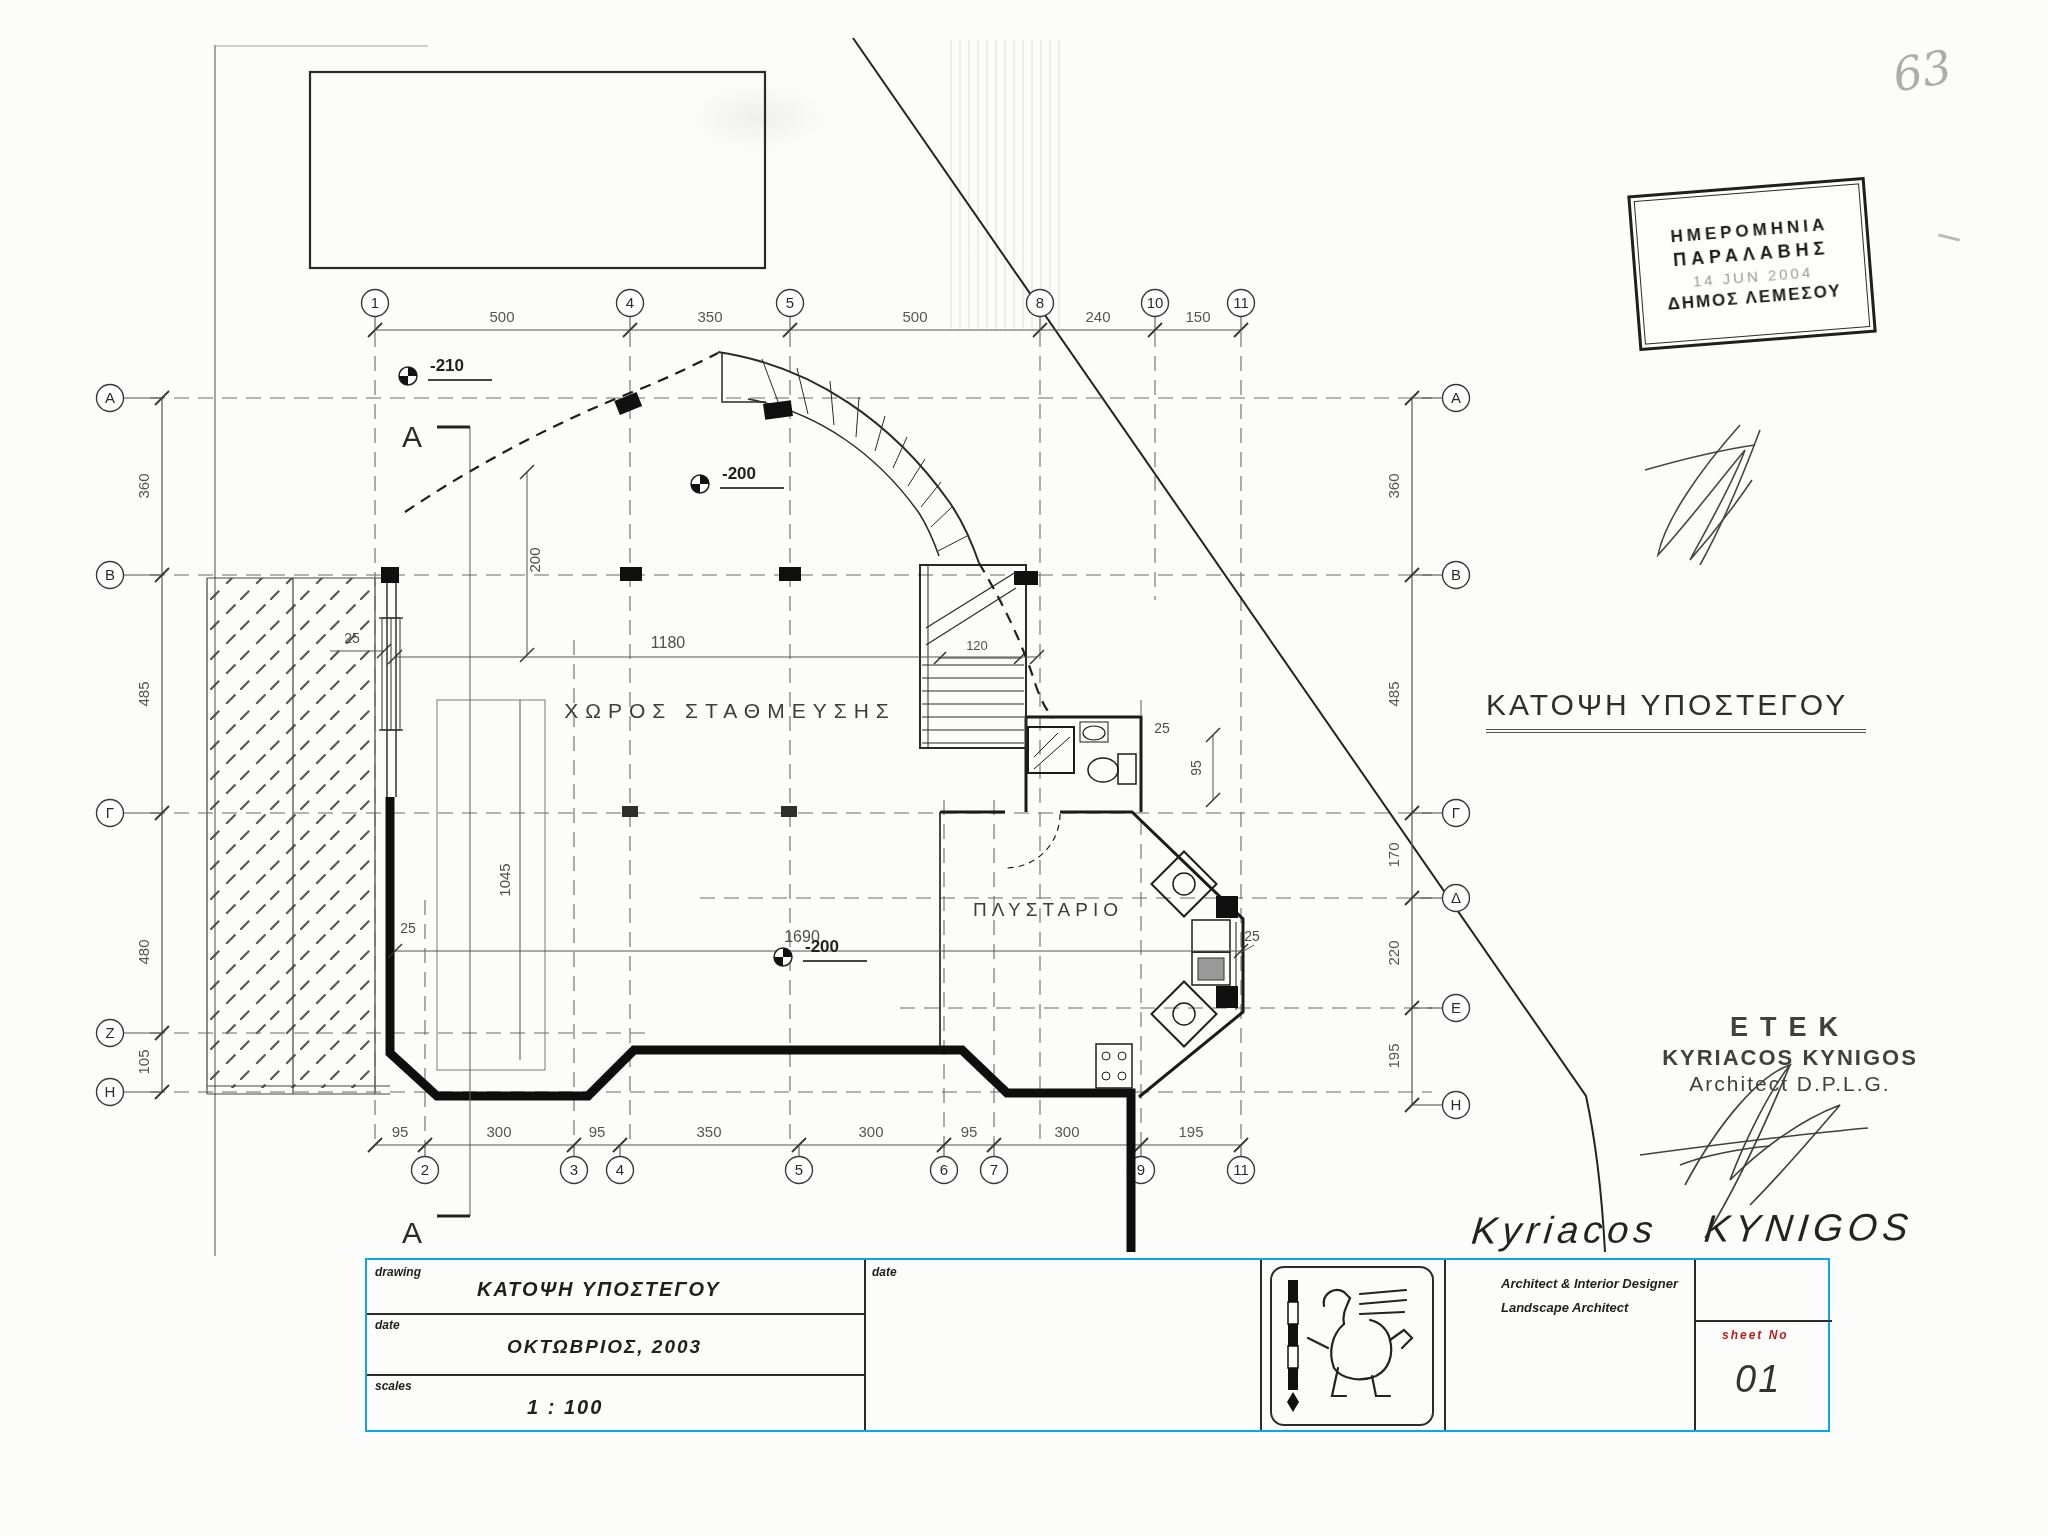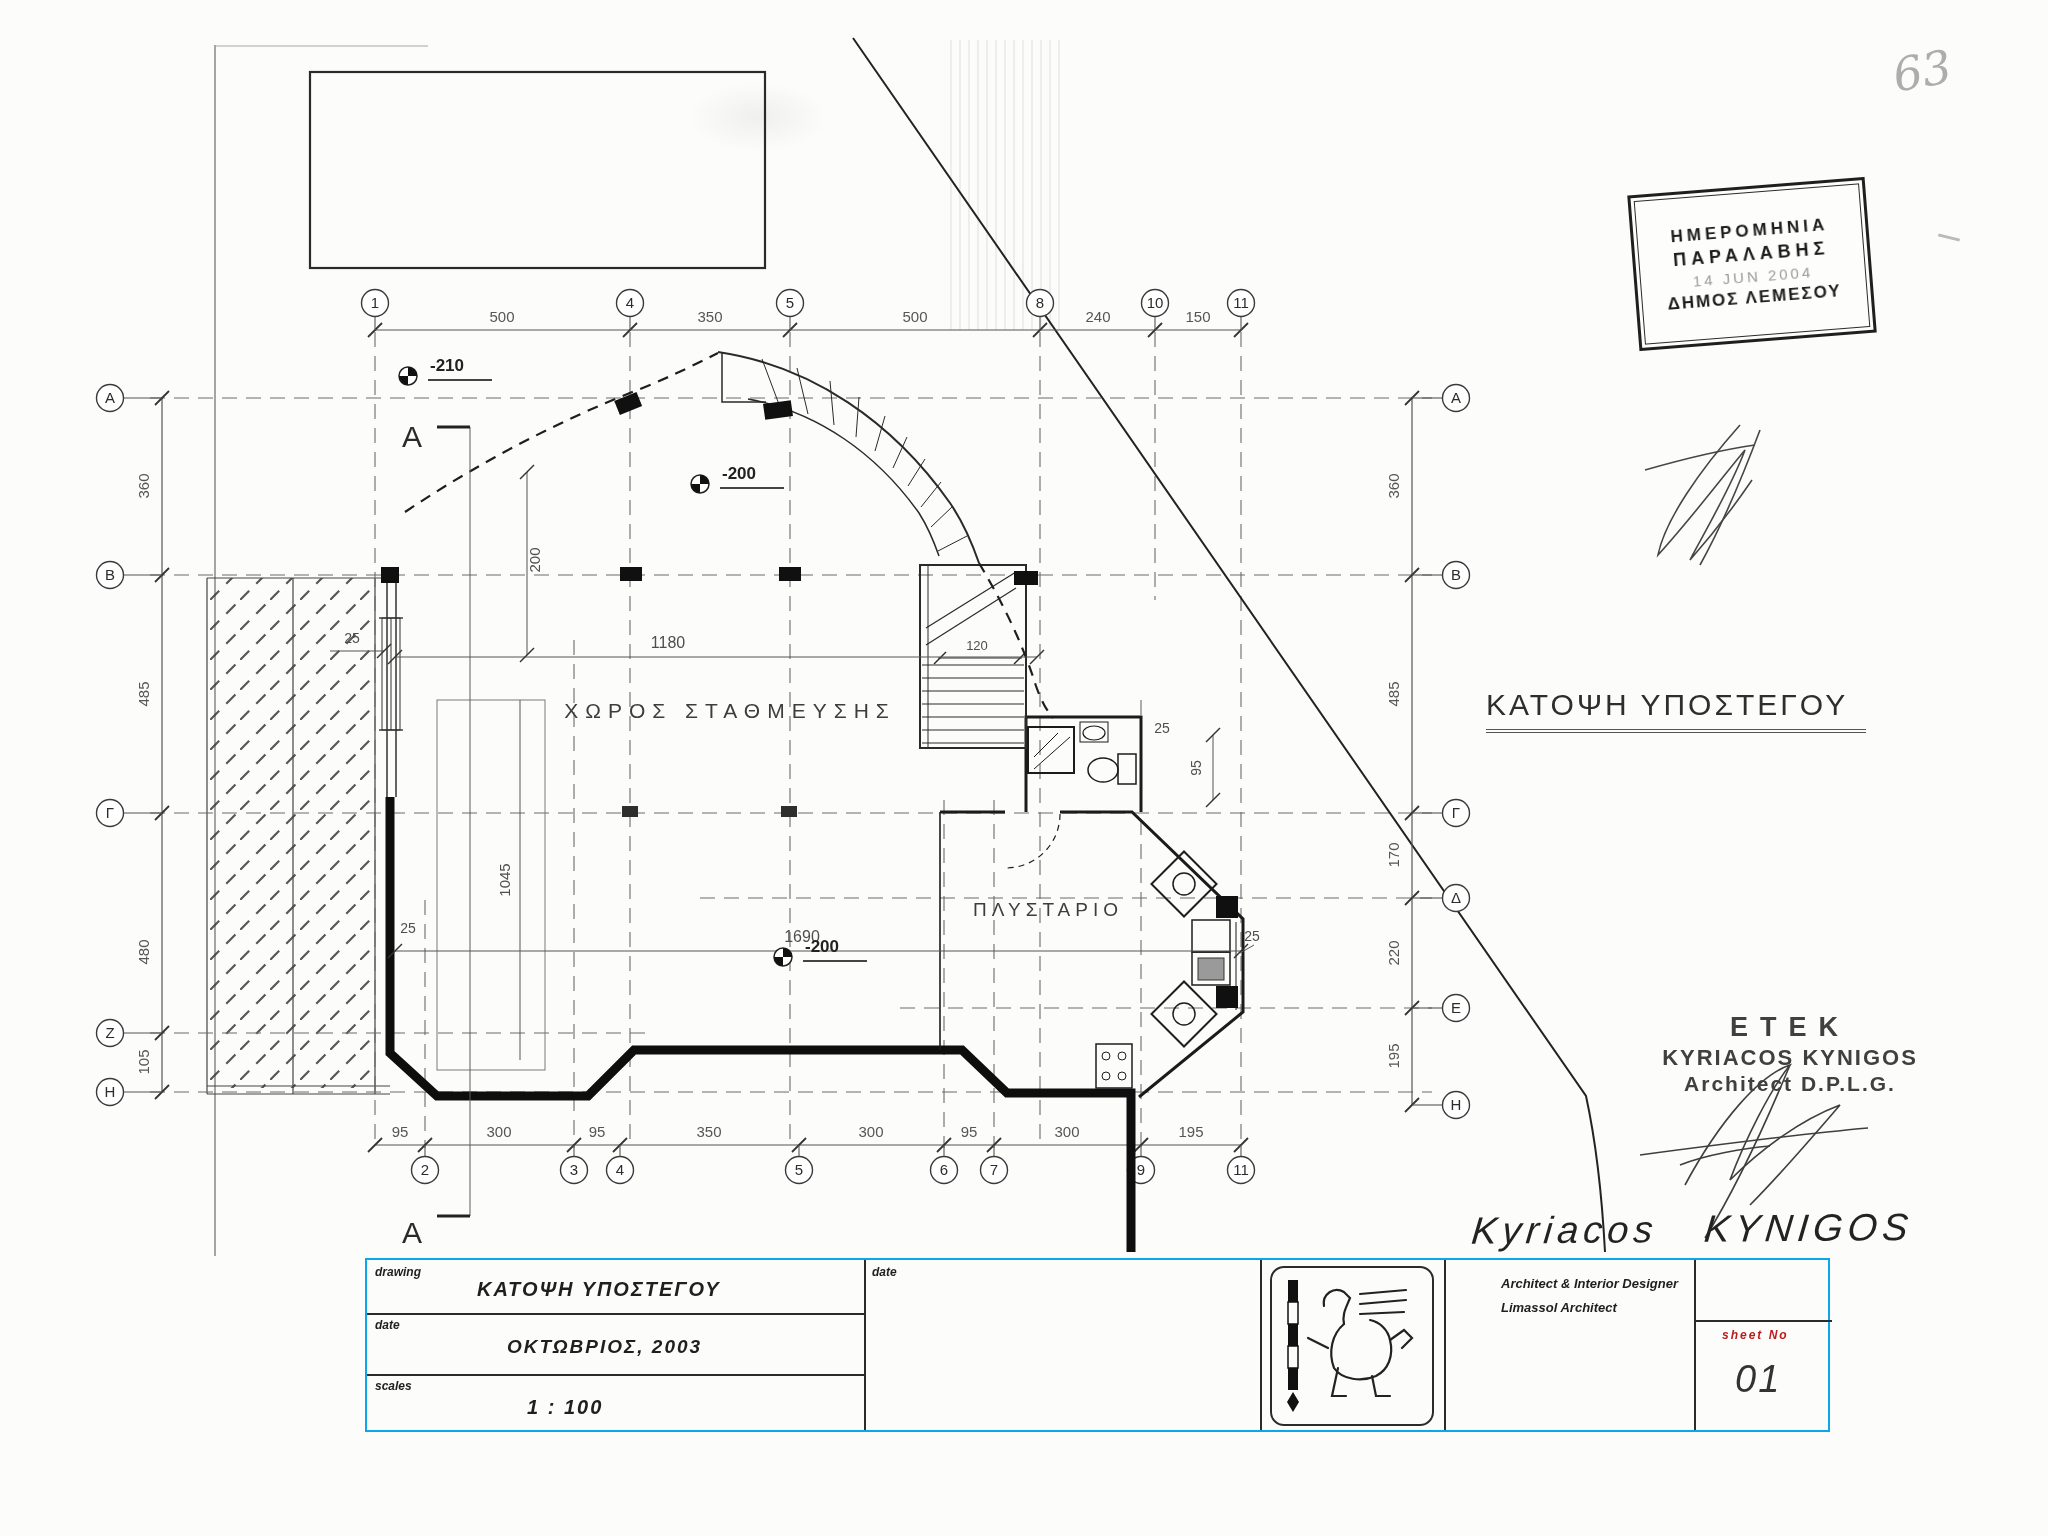--- a/index.html
+++ b/index.html
@@ -41,21 +41,21 @@
     font-size:30px;letter-spacing:3px;color:#2e2e2e;
     padding-bottom:7px;border-bottom:4px double #555;
     white-space:nowrap;filter:blur(.2px);
   }
 
   .etek{
     position:absolute;left:1630px;top:1012px;width:320px;text-align:center;color:#404040;
   }
   .etek .org{font-size:27px;font-weight:bold;letter-spacing:12px;}
   .etek .nm{font-size:22px;font-weight:600;letter-spacing:2px;margin-top:2px;}
-  .etek .rl{font-size:21px;letter-spacing:2px;margin-top:1px;font-weight:bold;}
+  .etek .rl{font-size:21px;letter-spacing:2px;margin-top:1px;}
 
   .written-name{
     position:absolute;left:1472px;top:1208px;width:420px;
     font-size:38px;font-style:italic;letter-spacing:5px;color:#232323;
     transform:skewX(-6deg) rotate(-0.5deg);white-space:pre;
   }
 
   
   .tblock{
     position:absolute;left:365px;top:1258px;width:1465px;height:174px;
@@ -552,20 +552,20 @@
           <path d="M 72 56 C 60 66 56 84 62 100 C 70 112 90 114 104 108 C 116 102 122 88 118 72 C 116 62 108 54 98 52"></path>
           <path d="M 66 100 L 60 128 L 74 128 M 100 108 L 104 128 L 118 128"></path>
           <path d="M 118 72 L 132 62 L 140 70 L 130 80"></path>
           <path d="M 36 70 L 56 80"></path>
         </g>
       </svg>
     </div>
 
     <div class="office" style="left:1095px;top:12px;margin-left:39px;">
       <div>Architect &amp; Interior Designer</div>
-      <div>Limassol Architect</div>
+      <div>Landscape Architect</div>
     </div>
 
     <span class="sheet-label" style="left:1355px;top:68px;">sheet  No</span>
     <span class="sheet-value" style="left:1368px;top:98px;">01</span>
   </div>
 
 </div>
 
 </body></html>

